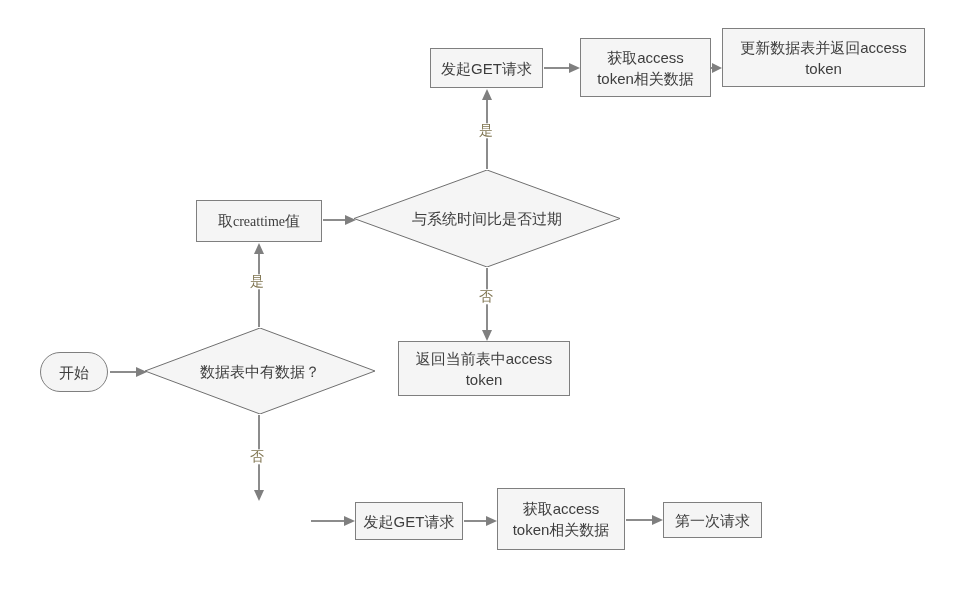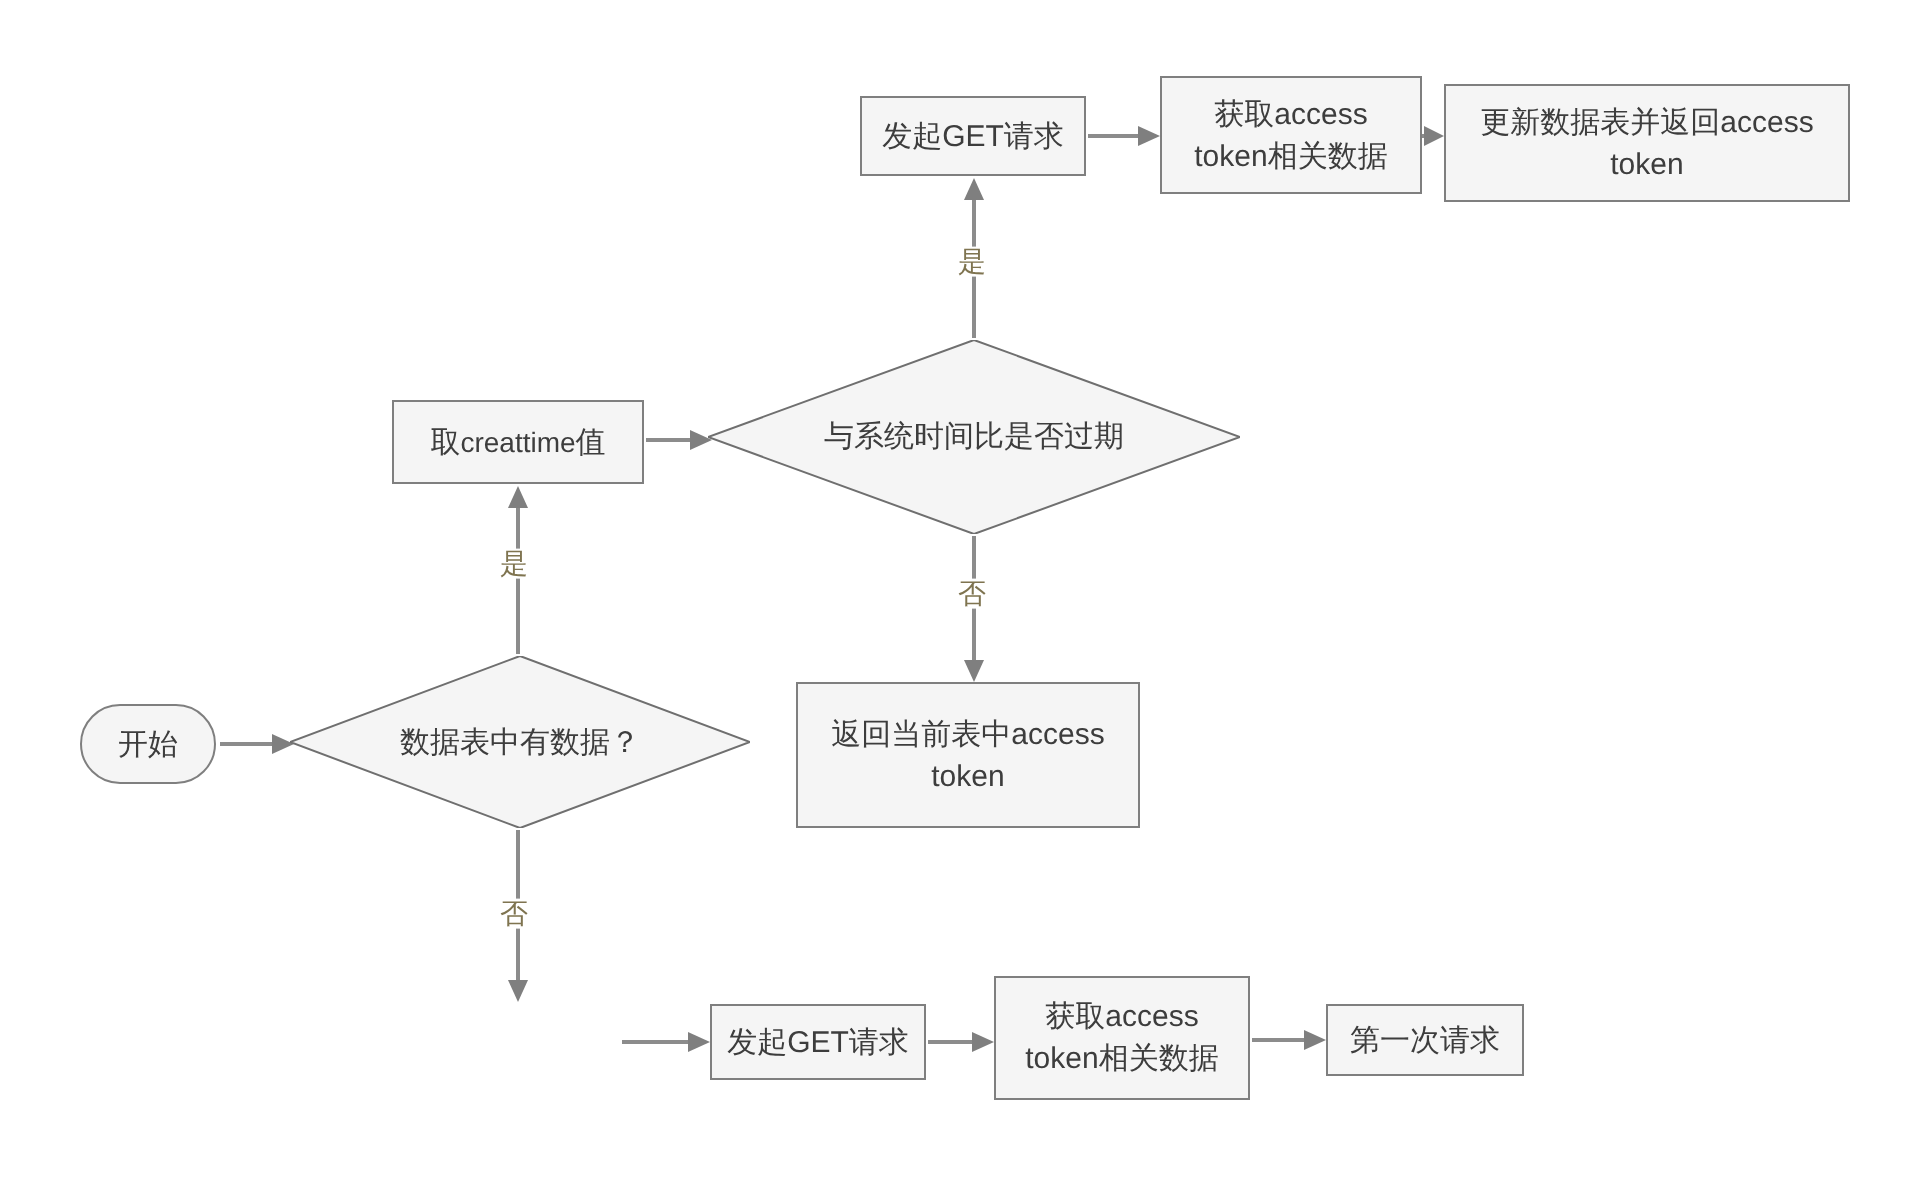--- a/index.html
+++ b/index.html
@@ -46,21 +46,21 @@
     left: 0; top: 0;
     width: 100%; height: 100%;
   }
   .diamond polygon {
     fill: #f5f5f5;
     stroke: #6f6f6f;
     stroke-width: 1;
     vector-effect: non-scaling-stroke;
   }
   .diamond .node-label { position: relative; }
-  .code { font-family: Liberation Sans, sans-serif; font-size: 14px; text-align: right; }
+  .code { font-family: Liberation Serif, serif; font-size: 14px; text-align: right; }
   .edge-label {
     position: absolute;
     transform: translate(-50%, -50%);
     background: #ffffff;
     padding: 0 2px;
     color: #7f7450;
     font-size: 14px;
     line-height: 1.1;
   }
 </style>
@@ -151,26 +151,26 @@
 
   <div class="node rect" style="left:430px; top:48px; width:113px; height:40px;">
     <span class="node-label">发起GET请求</span>
   </div>
 
   <div class="node rect" style="left:580px; top:38px; width:131px; height:59px;">
     <span class="node-label">获取access
 token相关数据</span>
   </div>
 
-  <div class="node rect" style="left:722px; top:42px; width:203px; height:59px;text-align:center;">
+  <div class="node rect" style="left:722px; top:28px; width:203px; height:59px;text-align:center;">
     <span class="node-label">更新数据表并返回access
 token</span>
   </div>
 
-  <div class="node rect" style="left:398px; top:341px; width:172px; height:73px;">
+  <div class="node rect" style="left:398px; top:341px; width:172px; height:55px;">
     <span class="node-label">返回当前表中access
 token</span>
   </div>
 
 
   <div class="node rect" style="left:355px; top:502px; width:108px; height:38px;">
     <span class="node-label">发起GET请求</span>
   </div>
 
   <div class="node rect" style="left:497px; top:488px; width:128px; height:62px;">

